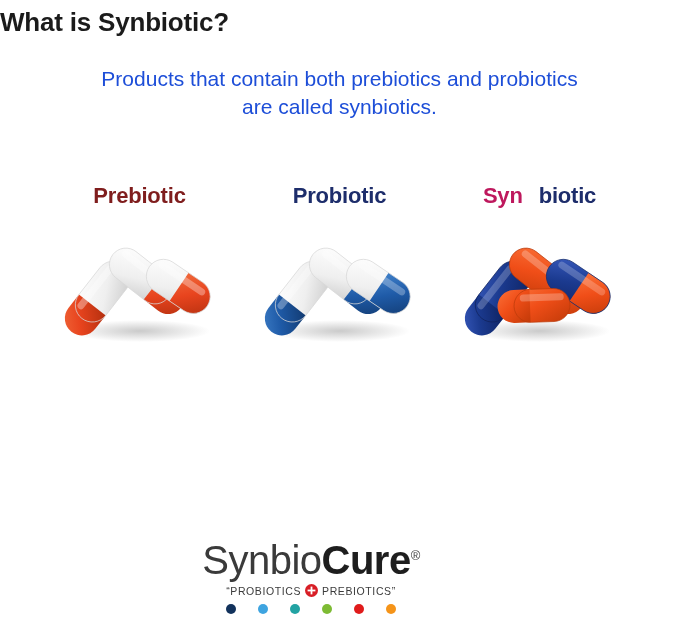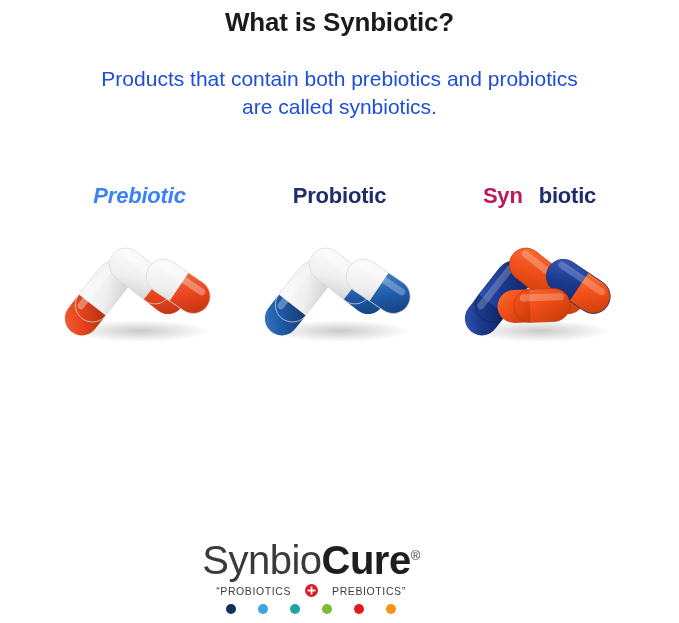--- a/index.html
+++ b/index.html
@@ -17,21 +17,21 @@
   }
 
   .page {
     width: 679px;
     height: 623px;
     position: relative;
   }
 
   
   .title {
-    text-align: center;
+    text-align: left;
     font-size: 26px;
     font-weight: bold;
     color: #1b1b1b;
     letter-spacing: -0.2px;
     padding-top: 8px;
     line-height: 1.1;
   }
 
   
   .intro {
@@ -58,21 +58,21 @@
     width: 200px;
     text-align: center;
   }
   .col-label {
     font-size: 22px;
     font-weight: bold;
     letter-spacing: -0.2px;
     line-height: 1;
     margin-bottom: 6px;
   }
-  .lbl-pre { color: #3b82f6; font-style: italic; }
+  .lbl-pre { color: #7f1d1d; }
   .lbl-pro { color: #1d2d6b; }
   .lbl-syn-a { color: #be185d; }
   .lbl-syn-b { color: #1d2d6b; margin-left: 16px; }
 
   .art {
     width: 200px;
     height: 135px;
     position: relative;
     margin: 0 auto;
   }
@@ -121,21 +121,21 @@
     color: #3a3a3a;
   }
   .tagline {
     margin-top: 4px;
     font-size: 10.5px;
     letter-spacing: 0.6px;
     color: #3b3b3b;
     display: flex;
     align-items: center;
     justify-content: center;
-    gap: 14px;
+    gap: 4px;
     white-space: nowrap;
   }
   .plus-badge {
     display: inline-flex;
     align-items: center;
     justify-content: center;
     width: 13px;
     height: 13px;
   }
   .dots {

